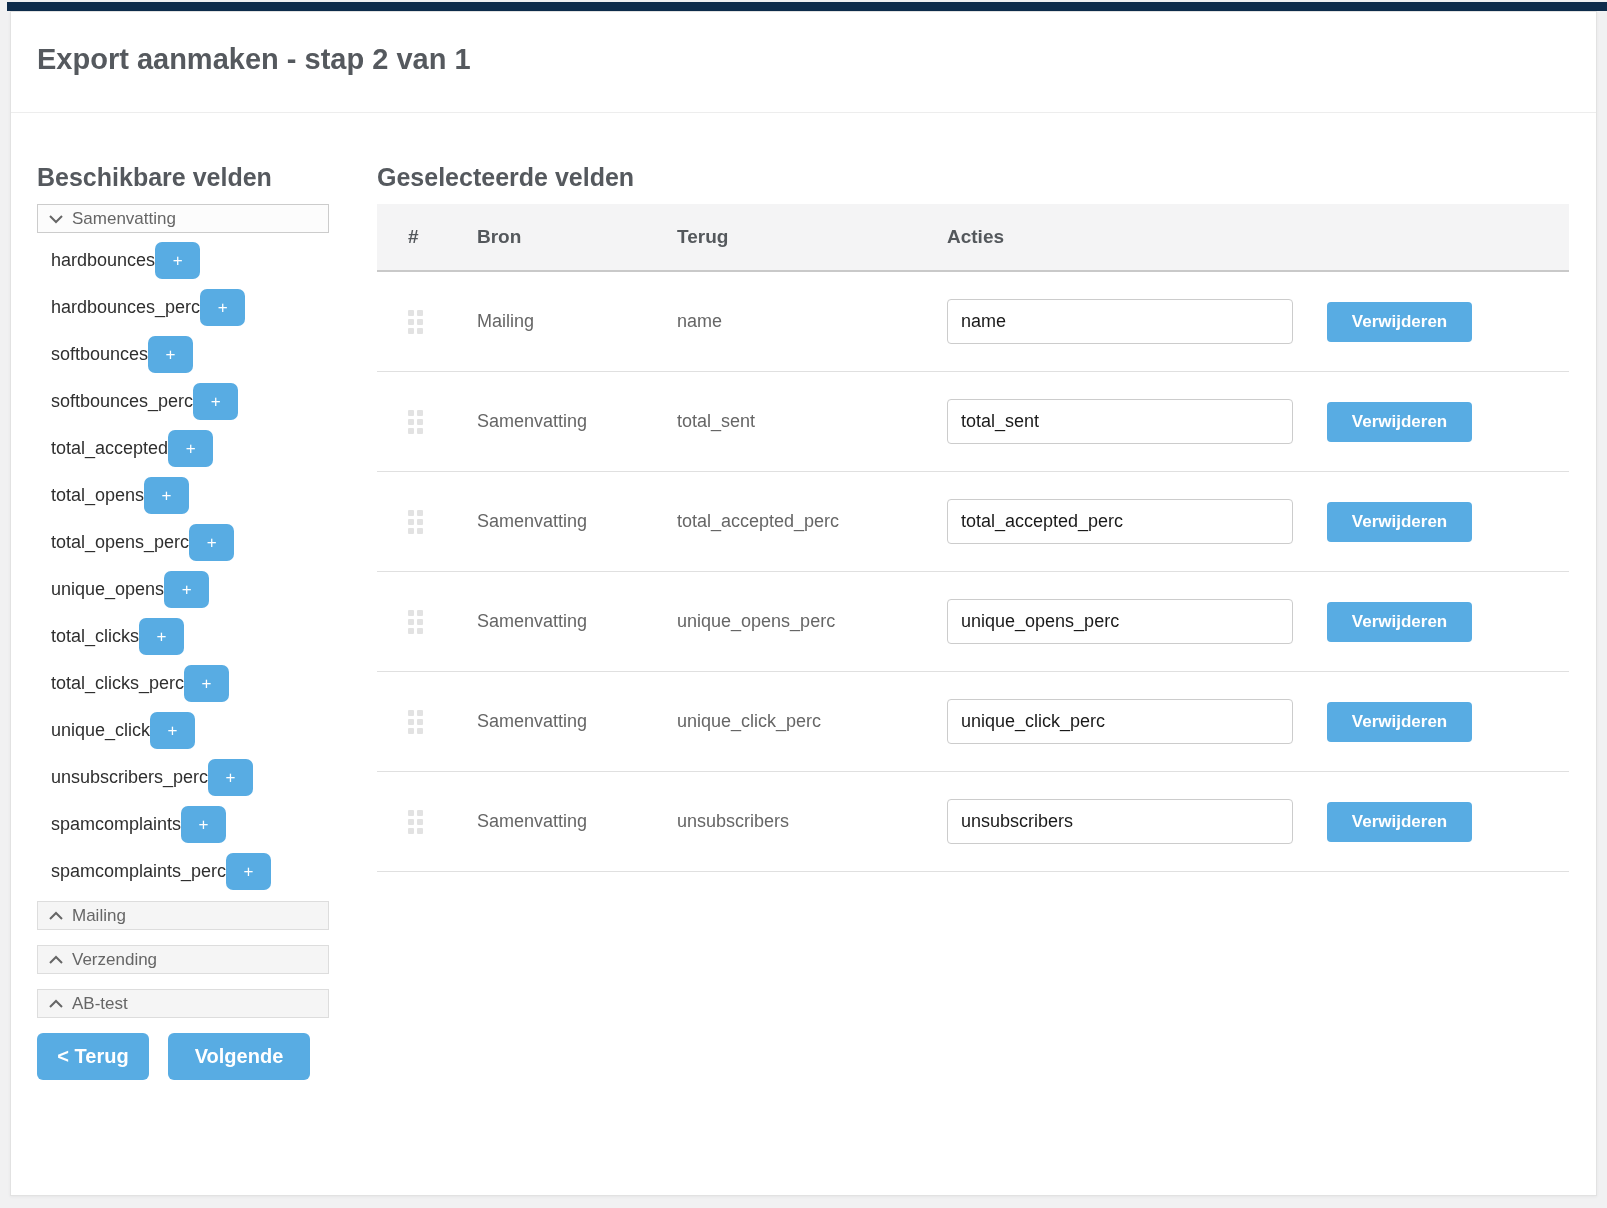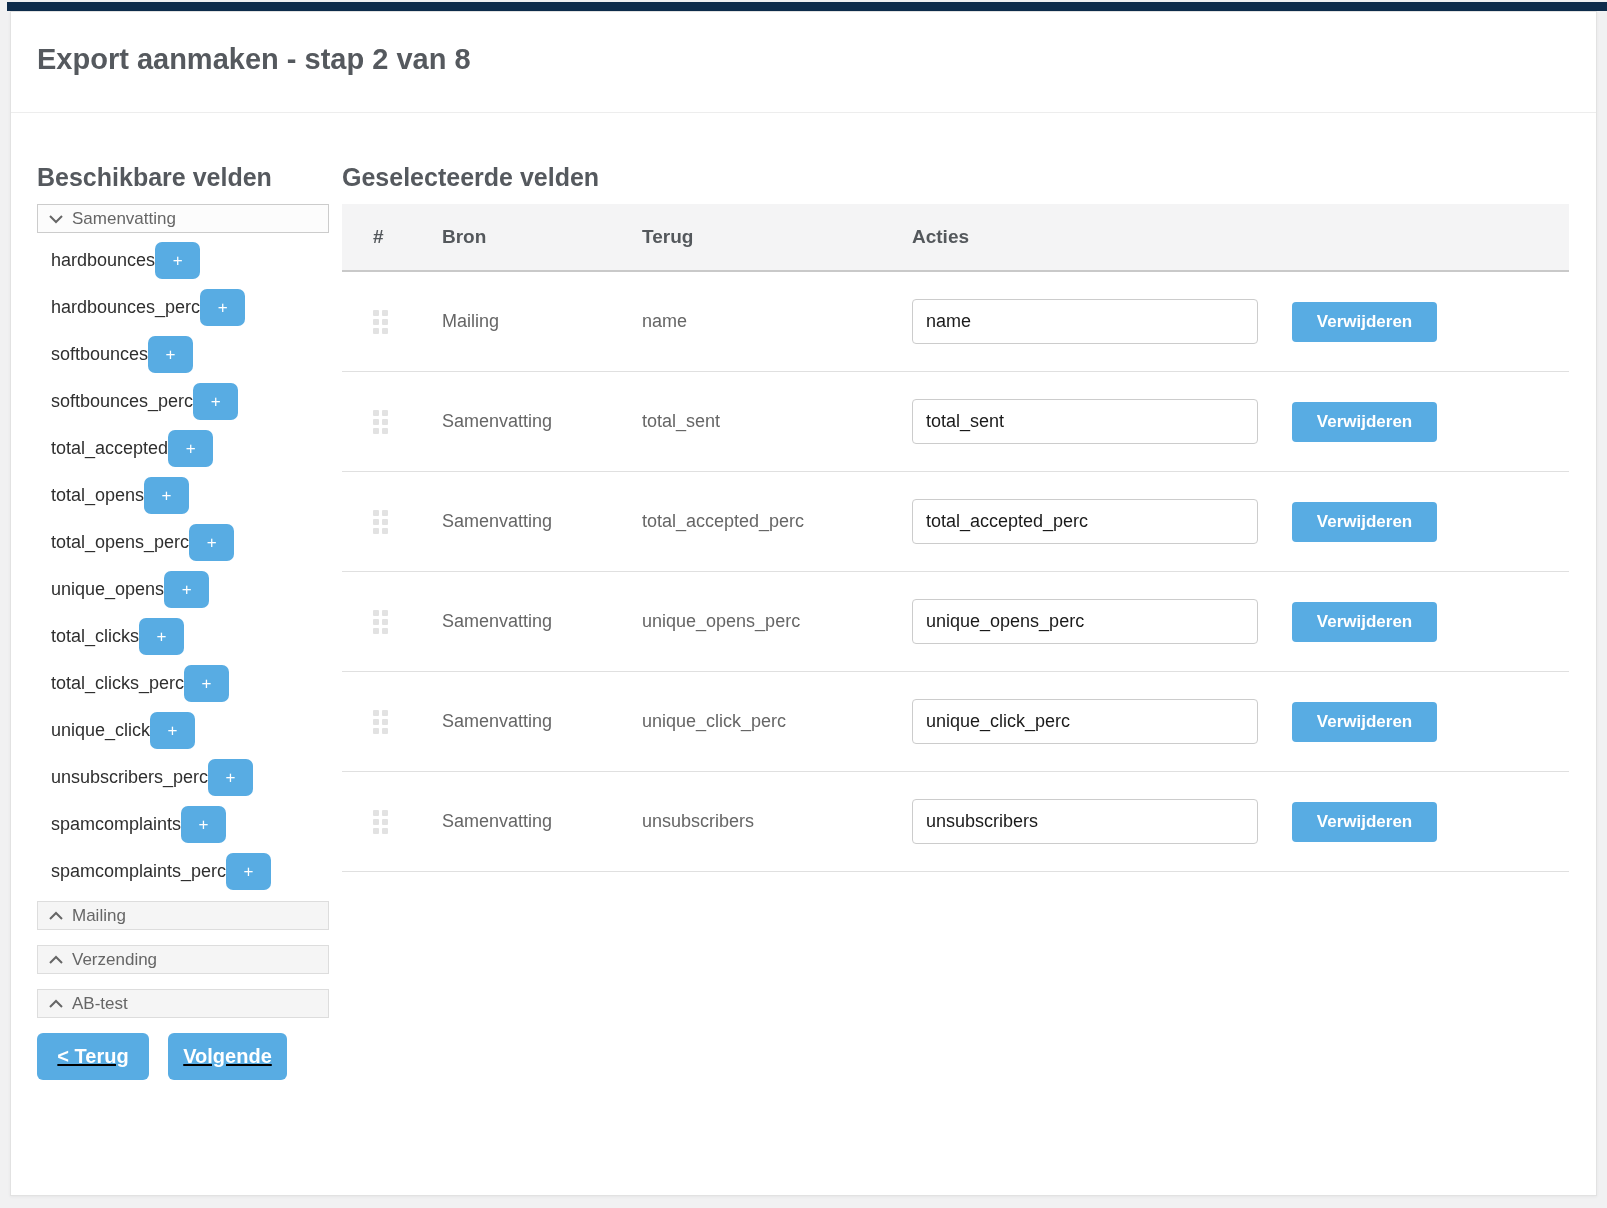--- a/index.html
+++ b/index.html
@@ -9,46 +9,46 @@
     width:1607px; height:1208px; position:relative; overflow:hidden;
     background:#f1f1f2; font-family:"Liberation Sans", sans-serif;
   }
   .topbar { position:absolute; top:2px; left:7px; right:0; height:9px; background:var(--navy); }
   .card {
     position:absolute; top:11px; left:10px; right:10px; bottom:12px;
     background:#fff; border:1px solid #e2e2e2; box-shadow:0 1px 3px rgba(0,0,0,.05);
   }
   .card-header { padding:31px 26px 36px; border-bottom:1px solid #ededed; }
   .card-header h1 { margin:0; font-size:29px; font-weight:bold; color:#55595e; }
-  .content { display:flex; align-items:flex-start; padding:50px 27px 0 26px; }
+  .content { display:flex; align-items:flex-start; padding:50px 27px 0 26px;gap:35px; }
 
   
   .sidebar { width:292px; flex:none; }
   .col-heading { margin:0 0 12px; font-size:25px; font-weight:bold; color:#55595e; }
   .group-header {
     height:29px; border:1px solid #ccc; background:#fcfcfc;
     display:flex; align-items:center; gap:9px; padding:0 11px;
     font-size:17px; color:#666; cursor:pointer; user-select:none;
   }
   .group-header.collapsed { background:#f5f5f5; border-color:#ddd; margin-bottom:15px; }
   .group-header svg { flex:none; }
   .field-list { padding:4px 0 6px; }
   .field-row { height:47px; display:flex; align-items:center; justify-content:flex-start; padding-left:14px; }
   .field-label { font-size:18px; color:#2f2f2f; }
   .add-btn {
     width:45px; height:37px; border:none; border-radius:7px; background:var(--accent);
     color:#fff; font-size:17px; line-height:1; cursor:pointer; font-family:inherit;
   }
-  .nav-buttons { display:flex; gap:19px;text-decoration:underline; }
+  .nav-buttons { display:flex; gap:19px; }
   .btn {
     border:none; border-radius:6px; background:var(--accent); color:#fff;
     font-weight:bold; font-size:20px; cursor:pointer; font-family:inherit;
   }
   .btn-back { width:112px; height:47px; }
-  .btn-next { width:119px; height:47px; }
+  .btn-next { width:142px; height:47px; }
 
   
   .main { flex:1; margin-left:13px; min-width:0; }
   .grid-cols { display:grid; grid-template-columns:100px 200px 270px 380px 1fr; align-items:center; }
   .thead {
     height:68px; background:#f4f4f5; border-bottom:2px solid #c9c9c9;
     font-size:19px; font-weight:bold; color:#54585c;
   }
   .thead .c-index { padding-left:31px; }
   .trow { height:100px; border-bottom:1px solid #e0e0e0; font-size:18px; color:#666; }
@@ -66,21 +66,21 @@
     color:#fff; font-size:17px; font-weight:bold; cursor:pointer; font-family:inherit;text-align:center;
   }
 </style>
 </head>
 <body style="--accent: #58ace3; --navy: #0e2c4b;">
 
 <div class="topbar"></div>
 
 <div class="card">
   <div class="card-header">
-    <h1>Export aanmaken - stap 2 van 8</h1>
+    <h1>Export aanmaken - stap 2 van 1</h1>
   </div>
 
   <div class="content">
 
     <div class="sidebar">
       <h2 class="col-heading">Beschikbare velden</h2>
 
       <div class="group-header">
         <svg width="14" height="10" viewBox="0 0 14 10">
           <polyline points="1,2 7,8 13,2" fill="none" stroke="#666" stroke-width="2"></polyline>

